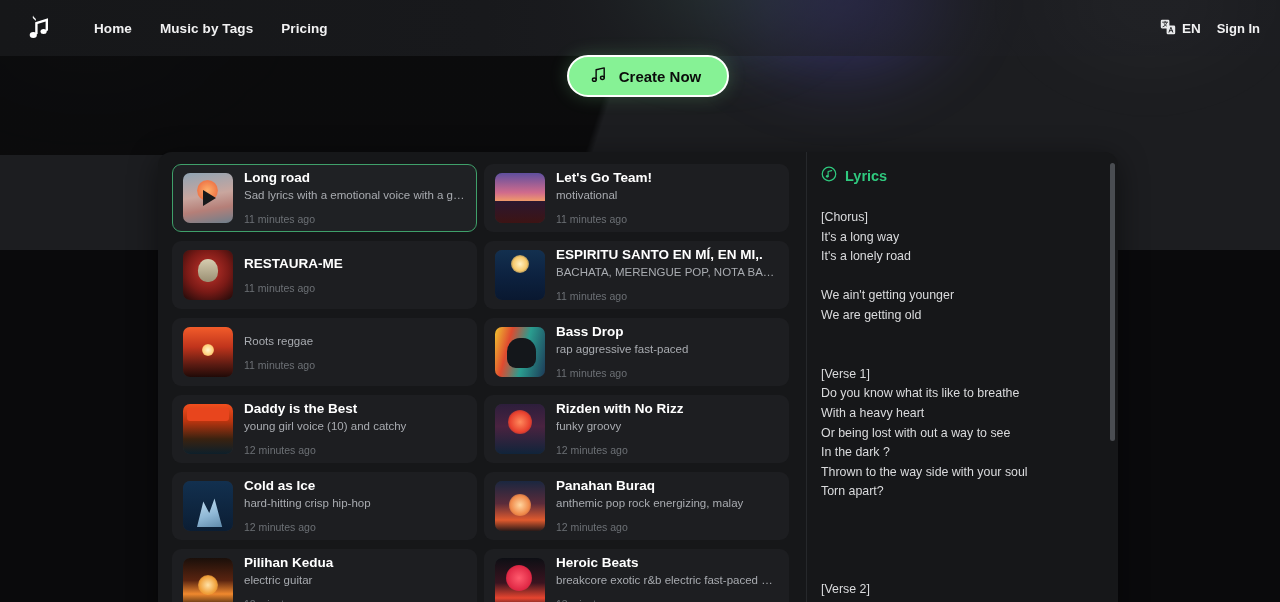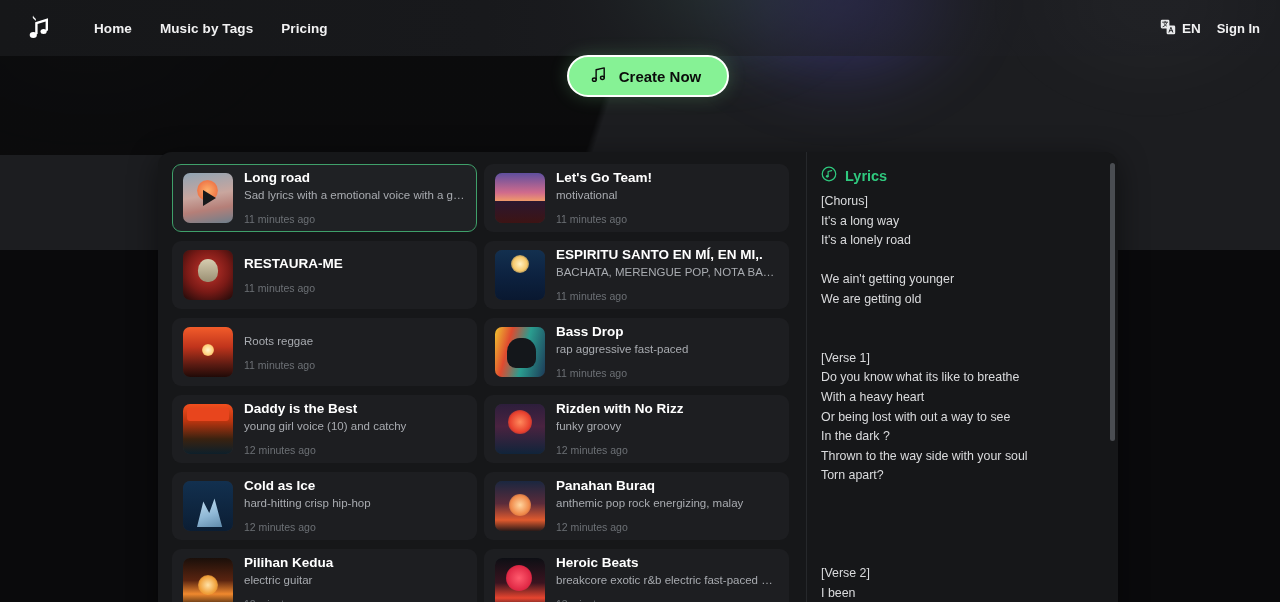--- a/index.html
+++ b/index.html
@@ -253,21 +253,21 @@
     height: 470px;
     border-left: 1px solid #26282b;
     padding: 14px 16px 0 14px;
     position: relative;
     overflow: hidden;
   }
   .lyrics-head {
     display: flex;
     align-items: center;
     gap: 8px;
-    margin-bottom: 6px;
+    margin-bottom: 22px;
   }
   .lyrics-title {
     color: #2fc97e;
     font-size: 14.5px;
     font-weight: 700;
   }
   .lyrics-body {
     color: #dadbdd;
     font-size: 12.4px;
     line-height: 19.6px;

